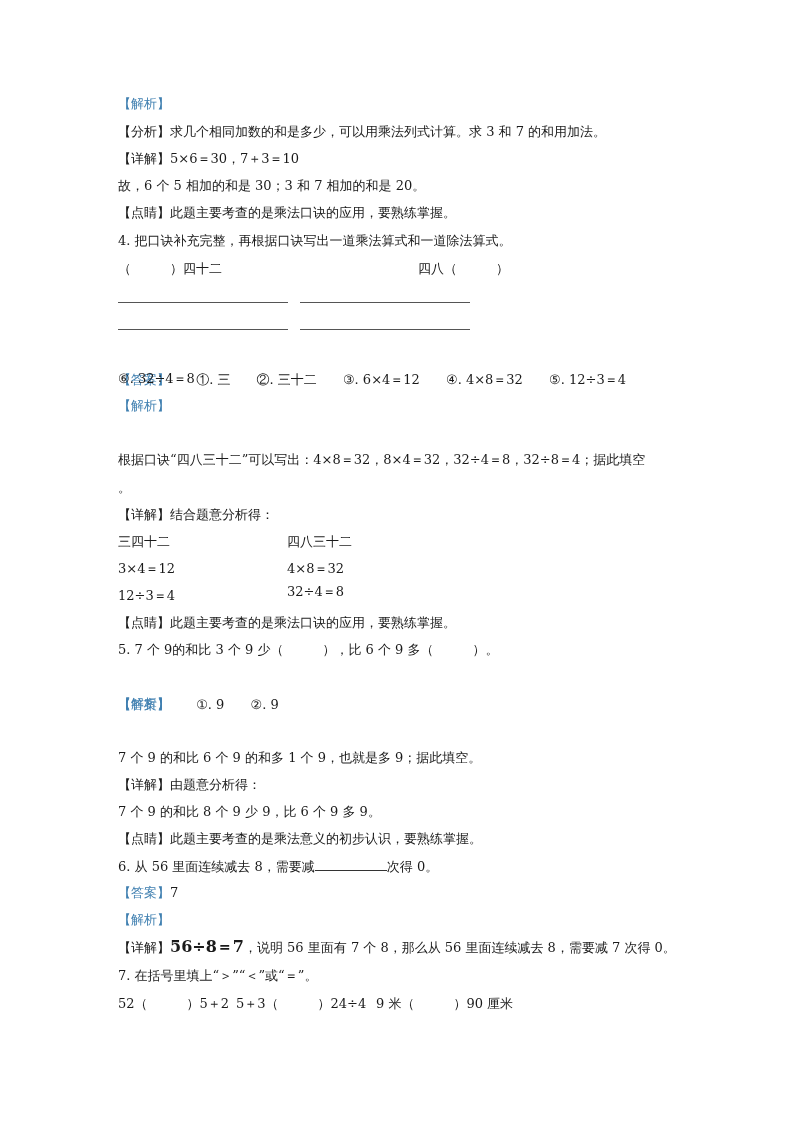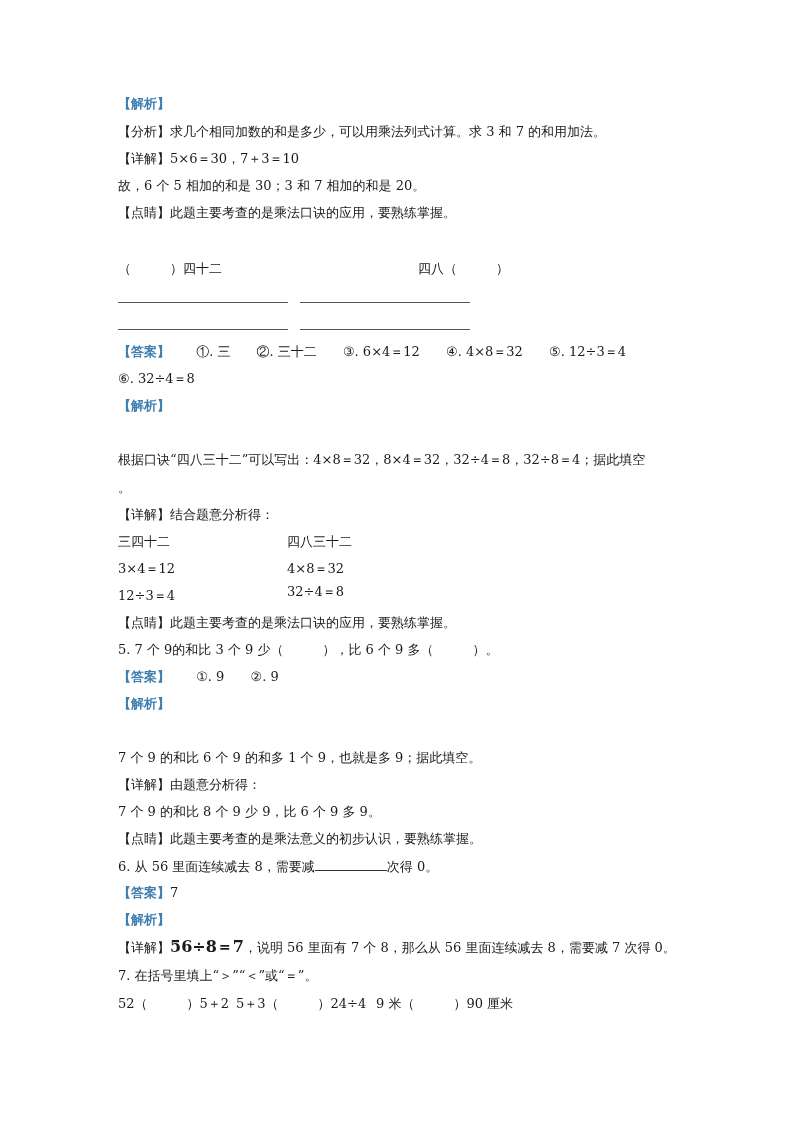--- a/index.html
+++ b/index.html
@@ -1,42 +1,43 @@
 <!DOCTYPE html>
 <html><head>
   <meta charset="utf-8">
   <style>
     html, body { margin: 0; padding: 0; background: #ffffff; }
     body { width: 793px; height: 1122px; position: relative; overflow: hidden;
            font-family: "DejaVu Serif", "Liberation Serif", serif; color: #1a1a1a; }
     .page { position: absolute; left: 0; top: 0; width: 793px; height: 1122px; }
     .line { position: absolute; left: 118px; font-size: 13px; line-height: 16px; white-space: nowrap; }
-    .tag-blue { color: #3f7fb0; font-weight: bold; }
+    .tag-blue { color: #3f7fb0; }
     .blank-line { position: absolute; border-bottom: 1px solid #555; height: 0; }
     .uline { display: inline-block; border-bottom: 1px solid #333; width: 72px; height: 12px; vertical-align: baseline; }
     .big { font-size: 16px; font-weight: bold; }
-    .ans-item { display: inline-block; margin-left: 22px; }
+    .ans-item { display: inline-block; margin-left: 22px; margin-top: 28px; }
   </style>
 </head>
 <body>
 
 <div class="page">
 
   <div class="line tag-blue" style="top:96px">【解析】</div>
   <div class="line" style="top:124px">
     <span>【分析】</span><span>求几个相同加数的和是多少，可以用乘法列式计算。求 3 和 7 的和用加法。</span>
   </div>
   <div class="line" style="top:151px">
     <span>【详解】</span><span>5×6＝30，7＋3＝10</span>
   </div>
   <div class="line" style="top:178px">故，6 个 5 相加的和是 30；3 和 7 相加的和是 20。</div>
   <div class="line" style="top:205px">
     <span>【点睛】</span><span>此题主要考查的是乘法口诀的应用，要熟练掌握。</span>
   </div>
 
+  <div class="line" style="top:233px">4. 把口诀补充完整，再根据口诀写出一道乘法算式和一道除法算式。</div>
   <div class="line" style="top:261px">（　　　）四十二</div>
   <div class="line" style="top:261px; left:418px">四八（　　　）</div>
 
   <div class="blank-line" style="left:118px; top:302px; width:170px"></div>
   <div class="blank-line" style="left:300px; top:302px; width:170px"></div>
   <div class="blank-line" style="left:118px; top:329px; width:170px"></div>
   <div class="blank-line" style="left:300px; top:329px; width:170px"></div>
 
   <div class="line" style="top:344px">
     <span class="tag-blue">【答案】</span>

